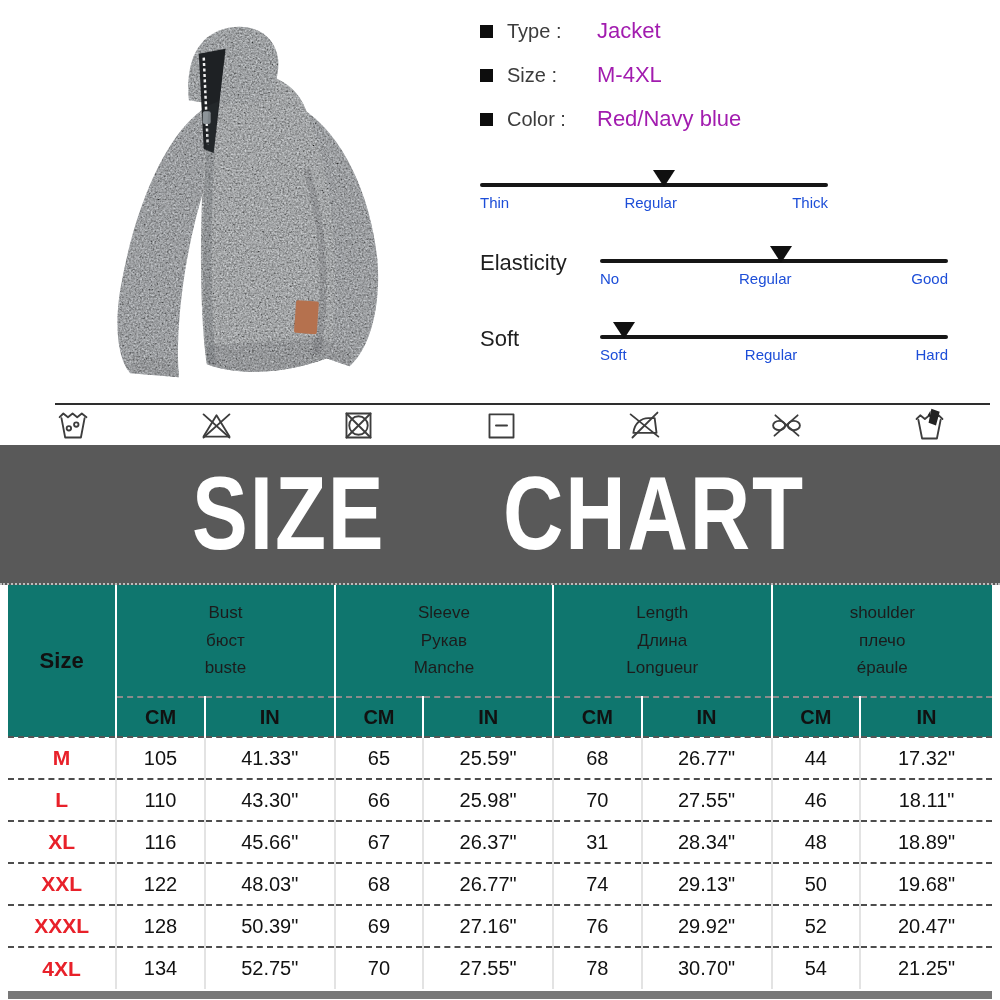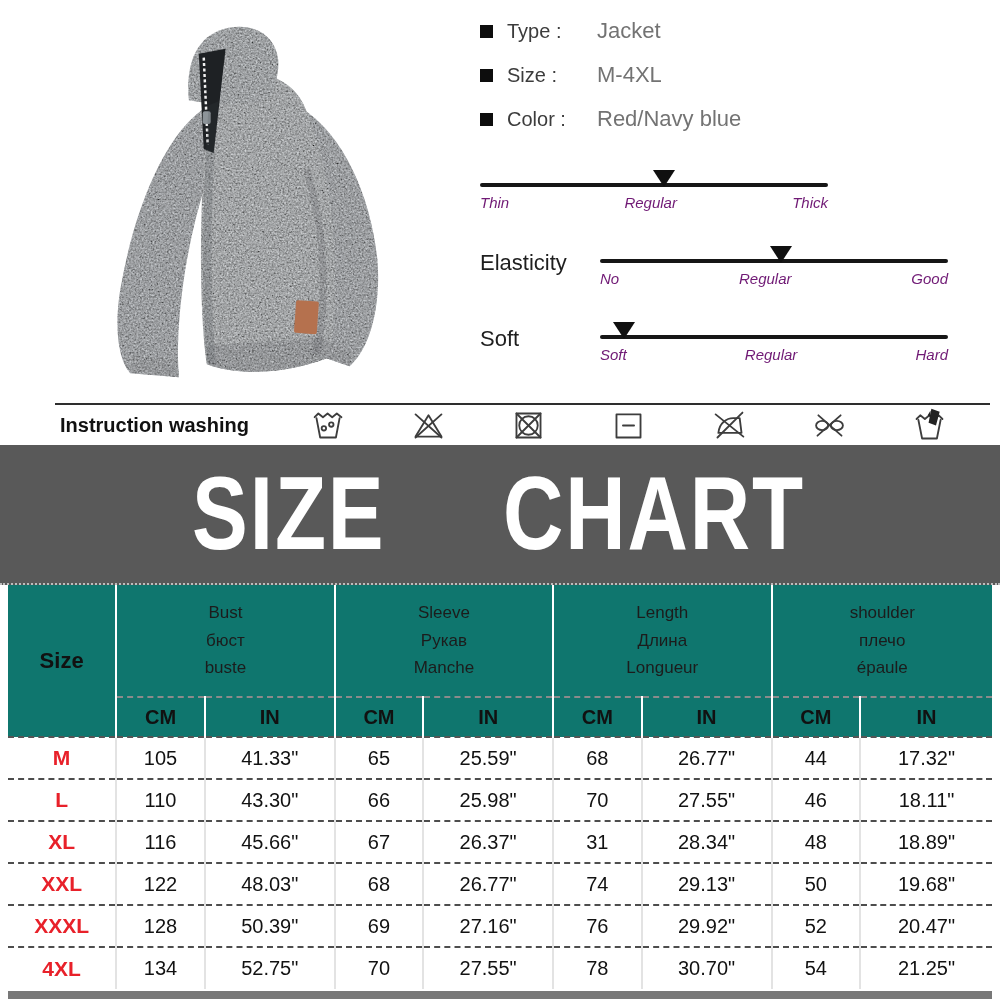--- a/index.html
+++ b/index.html
@@ -9,32 +9,32 @@
 
   
   .top { position:relative; height:403px; }
   .photo { position:absolute; left:10px; top:6px; width:455px; height:392px; }
   .info { position:absolute; left:480px; top:0; width:515px; }
 
   .attr-row { display:flex; align-items:center; margin-top:18px; }
   .attr-row:first-child { }
   .bullet { width:13px; height:13px; background:#0d0d0d; margin-right:14px; flex:0 0 auto; }
   .attr-label { font-size:20px; color:#3c3c3c; min-width:76px; }
-  .attr-value { font-size:22px; color:#737373; margin-left:14px; }
+  .attr-value { font-size:22px; color:#a21caf; margin-left:14px; }
 
   .sliders { margin-top:40px; }
   .slider { display:flex; margin-bottom:28px; }
   .slider-name { width:120px; font-size:22px; color:#1f1f1f; padding-top:2px; }
   .slider-track-area { position:relative; width:348px; height:48px; }
   .track { position:absolute; left:0; right:0; top:11px; height:4px; background:#161616; border-radius:2px; }
   .marker { position:absolute; top:-2px; width:0; height:0;
             border-left:11px solid transparent; border-right:11px solid transparent;
             border-top:17px solid #101010; transform:translateX(-50%); }
   .scale { position:absolute; left:0; right:0; top:22px; display:flex; justify-content:space-between;
-           font-size:15px; font-style:italic; color:#701a75; }
+           font-size:15px; color:#1d4ed8; }
 
   
   .washing { height:42px; margin:0 10px 0 55px; border-top:2px solid #2e2e2e;
              display:flex; align-items:center; }
   .wash-label { font-size:20px; font-weight:700; color:#111; margin-left:5px; width:250px; }
   .wash-icons { flex:1; display:flex; justify-content:space-between; align-items:center; padding-right:42px; }
   .wash-icons svg { width:37px; height:37px; display:block; }
 
   
   .banner { height:140px; background:#595959; display:flex; align-items:center; justify-content:center;
@@ -151,21 +151,20 @@
               <span>Regular</span>
               <span>Hard</span>
             </div>
           </div>
         </div>
       </div>
     </div>
   </section>
 
   <section class="washing">
-    <span class="wash-label">Instruction washing</span>
     <div class="wash-icons">
       <svg viewBox="0 0 40 40">
         <path class="care-stroke" d="M7 12 L11 33 H28 L32 12"></path>
         <path class="care-stroke" d="M5 11 l4 -4 l5 4 l5 -4 l5 4 l5 -4 l5 4"></path>
         <circle class="care-stroke" cx="15" cy="23" r="2.4"></circle>
         <circle class="care-stroke" cx="23" cy="19" r="2.4"></circle>
       </svg>
       <svg viewBox="0 0 40 40">
         <path class="care-stroke" d="M20 9 L34 32 H6 Z"></path>
         <line class="care-stroke" x1="6" y1="8" x2="34" y2="33"></line>

